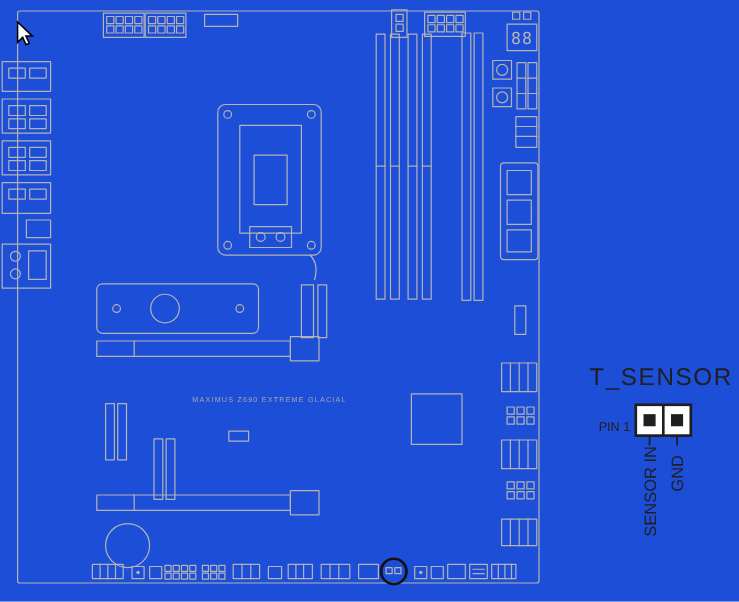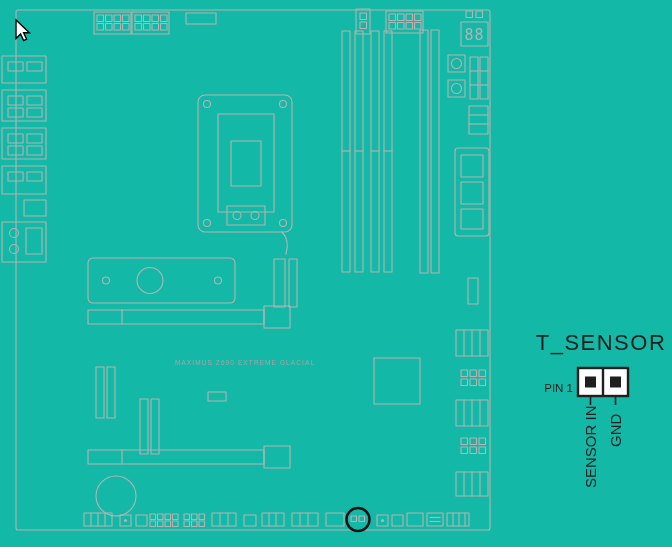--- a/index.html
+++ b/index.html
@@ -1,16 +1,16 @@
 <!DOCTYPE html>
 <html style="--line: #b4b4b4; --board_text: #a6a6a6; --ink: #1f1f1f; --highlight: #111111; --background: #ffffff;"><head>
 <meta charset="utf-8">
 <style>
   html,body{margin:0;padding:0;background:#fff;}
-  .figure{position:relative;width:672px;height:547px;background:#14b8a6;overflow:hidden;}
+  .figure{position:relative;width:672px;height:547px;background:#1d4ed8;overflow:hidden;}
   svg{display:block;}
   .ln{fill:none;stroke:var(--line,#b4b4b4);stroke-width:1.1px;stroke-linejoin:round;stroke-linecap:square;}
   .dot{fill:var(--line,#b4b4b4);stroke:none;}
   .seg{fill:var(--line,#b4b4b4);stroke:none;font:15px "DejaVu Sans Mono",monospace;text-anchor:middle;letter-spacing:1px;}
   .bname{fill:var(--board_text,#a6a6a6);stroke:none;font:6.5px "Liberation Sans",sans-serif;text-anchor:middle;letter-spacing:1.1px;}
   .hl{fill:none;stroke:var(--highlight,#111);stroke-width:2.4px;}
   .cursor{fill:#fff;stroke:#000;stroke-width:1.4px;stroke-linejoin:miter;}
   .title{fill:var(--ink,#1f1f1f);font:22px "Liberation Sans",sans-serif;text-anchor:middle;letter-spacing:1.5px;}
   .cbox{fill:#fff;stroke:var(--ink,#1f1f1f);stroke-width:2.4px;}
   .cline{stroke:var(--ink,#1f1f1f);stroke-width:2.4px;}

